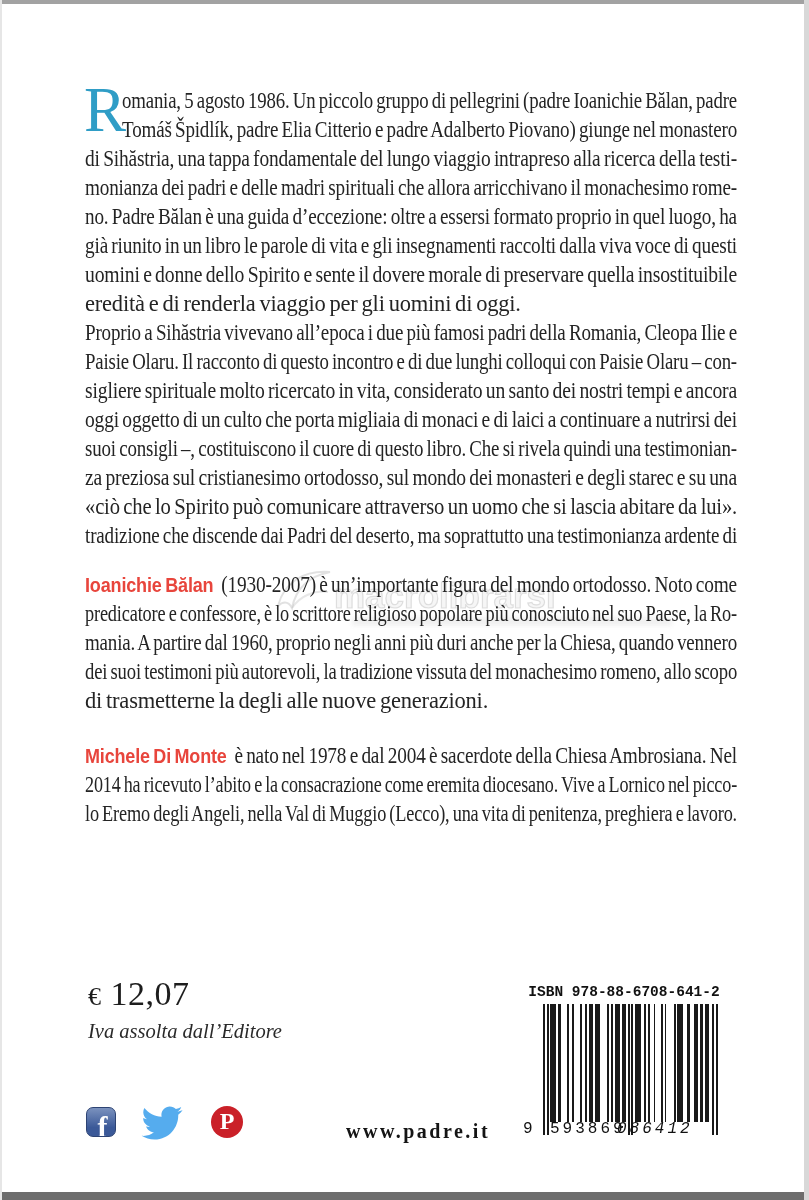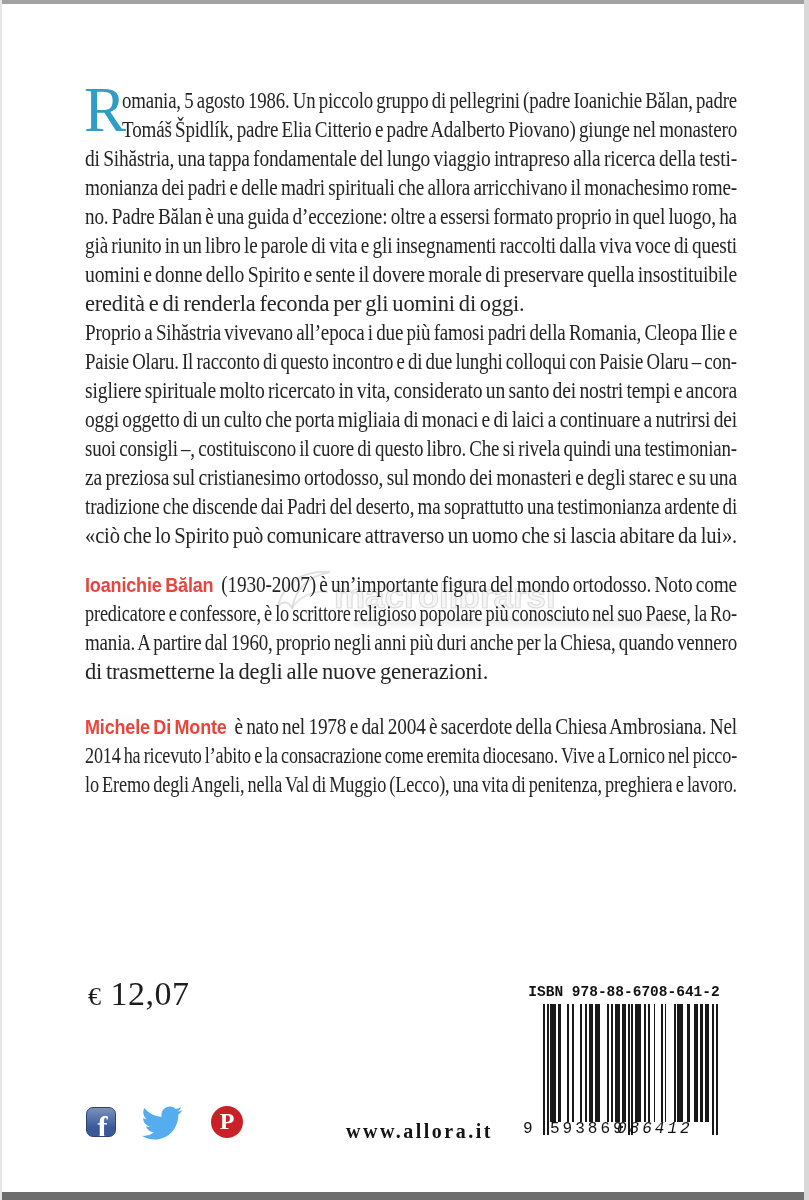--- a/index.html
+++ b/index.html
@@ -115,43 +115,44 @@
 
   <div class="para para1">
     <div class="dropcap">R</div>
   <div class="jline"><span class="fit" style="transform: scaleX(0.836);">omania, 5 agosto 1986. Un piccolo gruppo di pellegrini (padre Ioanichie Bălan, padre</span></div>
       <div class="jline"><span class="fit" style="transform: scaleX(0.8464);">Tomáš Špidlík, padre Elia Citterio e padre Adalberto Piovano) giunge nel monastero</span></div>
       <div class="jline"><span class="fit" style="transform: scaleX(0.8631);">di Sihăstria, una tappa fondamentale del lungo viaggio intrapreso alla ricerca della testi-</span></div>
       <div class="jline"><span class="fit" style="transform: scaleX(0.8519);">monianza dei padri e delle madri spirituali che allora arricchivano il monachesimo rome-</span></div>
       <div class="jline"><span class="fit" style="transform: scaleX(0.8524);">no. Padre Bălan è una guida d’eccezione: oltre a essersi formato proprio in quel luogo, ha</span></div>
       <div class="jline"><span class="fit" style="transform: scaleX(0.8555);">già riunito in un libro le parole di vita e gli insegnamenti raccolti dalla viva voce di questi</span></div>
       <div class="jline"><span class="fit" style="transform: scaleX(0.8744);">uomini e donne dello Spirito e sente il dovere morale di preservare quella insostituibile</span></div>
-      <div class="jline last"><span class="fit" style="transform: scaleX(1);">eredità e di renderla feconda per gli uomini di oggi.</span></div>
+      <div class="jline last"><span class="fit" style="transform: scaleX(1);">eredità e di renderla viaggio per gli uomini di oggi.</span></div>
     </div>
 
   <div class="para para2">
       <div class="jline"><span class="fit" style="transform: scaleX(0.8466);">Proprio a Sihăstria vivevano all’epoca i due più famosi padri della Romania, Cleopa Ilie e</span></div>
       <div class="jline"><span class="fit" style="transform: scaleX(0.8355);">Paisie Olaru. Il racconto di questo incontro e di due lunghi colloqui con Paisie Olaru – con-</span></div>
       <div class="jline"><span class="fit" style="transform: scaleX(0.8728);">sigliere spirituale molto ricercato in vita, considerato un santo dei nostri tempi e ancora</span></div>
       <div class="jline"><span class="fit" style="transform: scaleX(0.8662);">oggi oggetto di un culto che porta migliaia di monaci e di laici a continuare a nutrirsi dei</span></div>
       <div class="jline"><span class="fit" style="transform: scaleX(0.8412);">suoi consigli –, costituiscono il cuore di questo libro. Che si rivela quindi una testimonian-</span></div>
       <div class="jline"><span class="fit" style="transform: scaleX(0.8701);">za preziosa sul cristianesimo ortodosso, sul mondo dei monasteri e degli starec e su una</span></div>
+      <div class="jline last"><span class="fit" style="transform: scaleX(0.9166);">«ciò che lo Spirito può comunicare attraverso un uomo che si lascia abitare da lui».</span></div>
       <div class="jline"><span class="fit" style="transform: scaleX(0.8475);">tradizione che discende dai Padri del deserto, ma soprattutto una testimonianza ardente di</span></div>
-      <div class="jline last"><span class="fit" style="transform: scaleX(0.9166);">«ciò che lo Spirito può comunicare attraverso un uomo che si lascia abitare da lui».</span></div>
     </div>
 
   <div class="para bio1">
     <div class="jline">
       <span class="fit" style="transform: scaleX(0.859);">
         <span class="author-name">Ioanichie Bălan</span><span>(1930-2007) è un’importante figura del mondo ortodosso. Noto come</span>
       </span>
     </div>
     <div>
         <div class="jline"><span class="fit" style="transform: scaleX(0.8129);">predicatore e confessore, è lo scrittore religioso popolare più conosciuto nel suo Paese, la Ro-</span></div>
         <div class="jline"><span class="fit" style="transform: scaleX(0.8434);">mania. A partire dal 1960, proprio negli anni più duri anche per la Chiesa, quando vennero</span></div>
+        <div class="jline"><span class="fit" style="transform: scaleX(0.8281);">dei suoi testimoni più autorevoli, la tradizione vissuta del monachesimo romeno, allo scopo</span></div>
         <div class="jline last"><span class="fit" style="transform: scaleX(1);">di trasmetterne la degli alle nuove generazioni.</span></div>
       </div>
   </div>
 
   <div class="para bio2">
     <div class="jline">
       <span class="fit" style="transform: scaleX(0.8569);">
         <span class="author-name">Michele Di Monte</span><span>è nato nel 1978 e dal 2004 è sacerdote della Chiesa Ambrosiana. Nel</span>
       </span>
     </div>
@@ -161,20 +162,21 @@
       </div>
   </div>
 
 </div>
 
 <div class="price">
   <div class="price-amount">
     <span class="euro">€</span>
     <span>12,07</span>
   </div>
+  <div class="vat-note">Iva assolta dall’Editore</div>
 </div>
 
 <div class="isbn-label">ISBN 978-88-6708-641-2</div>
 <div class="barcode">
     <div class="bar" style="left: 0px; width: 1.91579px; height: 131px;"></div>
     <div class="bar" style="left: 3.68421px; width: 1.91579px; height: 131px;"></div>
     <div class="bar" style="left: 7.36842px; width: 1.91579px; height: 118px;"></div>
     <div class="bar" style="left: 9.21053px; width: 1.91579px; height: 118px;"></div>
     <div class="bar" style="left: 11.0526px; width: 1.91579px; height: 118px;"></div>
     <div class="bar" style="left: 14.7368px; width: 1.91579px; height: 118px;"></div>
@@ -226,13 +228,13 @@
 
 <div class="social">
   <div class="fb-icon">
       <span>f</span>
     </div>
   <svg class="tw-icon" width="42" height="34" viewBox="0 0 24 20">
     <path fill="#55acee" d="M23.954 2.569c-.885.389-1.83.654-2.825.775 1.014-.611 1.794-1.574 2.163-2.723-.951.555-2.005.959-3.127 1.184C19.269.846 17.992.246 16.574.246c-2.717 0-4.92 2.203-4.92 4.917 0 .39.045.765.127 1.124C7.691 6.094 4.066 4.13 1.64 1.161c-.427.722-.666 1.561-.666 2.475 0 1.71.87 3.213 2.188 4.096-.807-.026-1.566-.248-2.228-.616v.061c0 2.385 1.693 4.374 3.946 4.827-.413.111-.849.171-1.296.171-.314 0-.615-.03-.916-.086.631 1.953 2.445 3.377 4.604 3.417-1.68 1.319-3.809 2.105-6.102 2.105-.39 0-.779-.023-1.17-.067 2.189 1.394 4.768 2.209 7.557 2.209 9.054 0 13.999-7.496 13.999-13.986 0-.209 0-.42-.015-.63.961-.689 1.8-1.56 2.46-2.548l-.047-.02z"></path>
   </svg>
   <div class="pin-icon">P</div>
 </div>
-<div class="website">www.allora.it</div>
+<div class="website">www.padre.it</div>
 
 </body></html>

